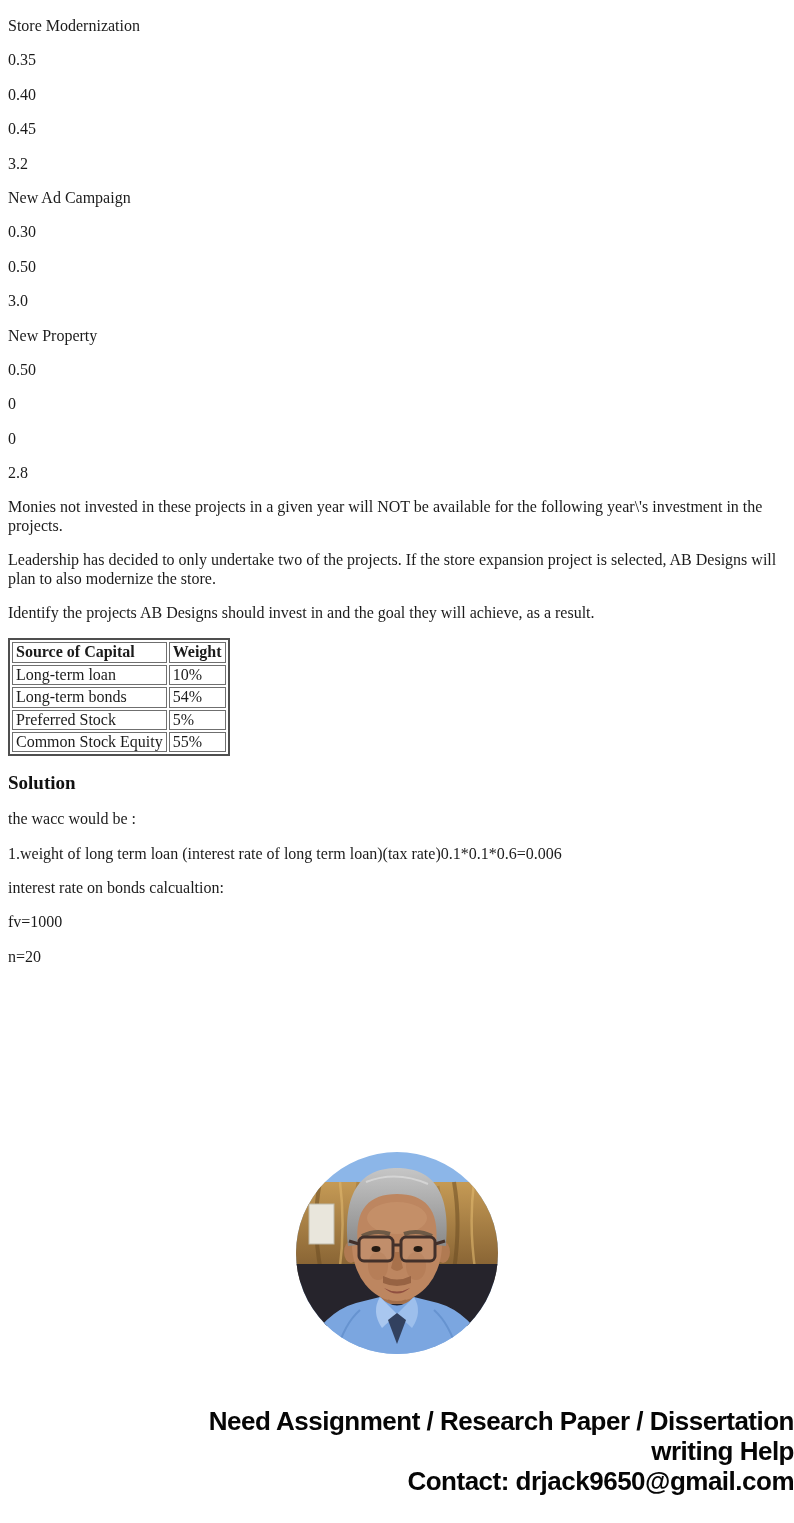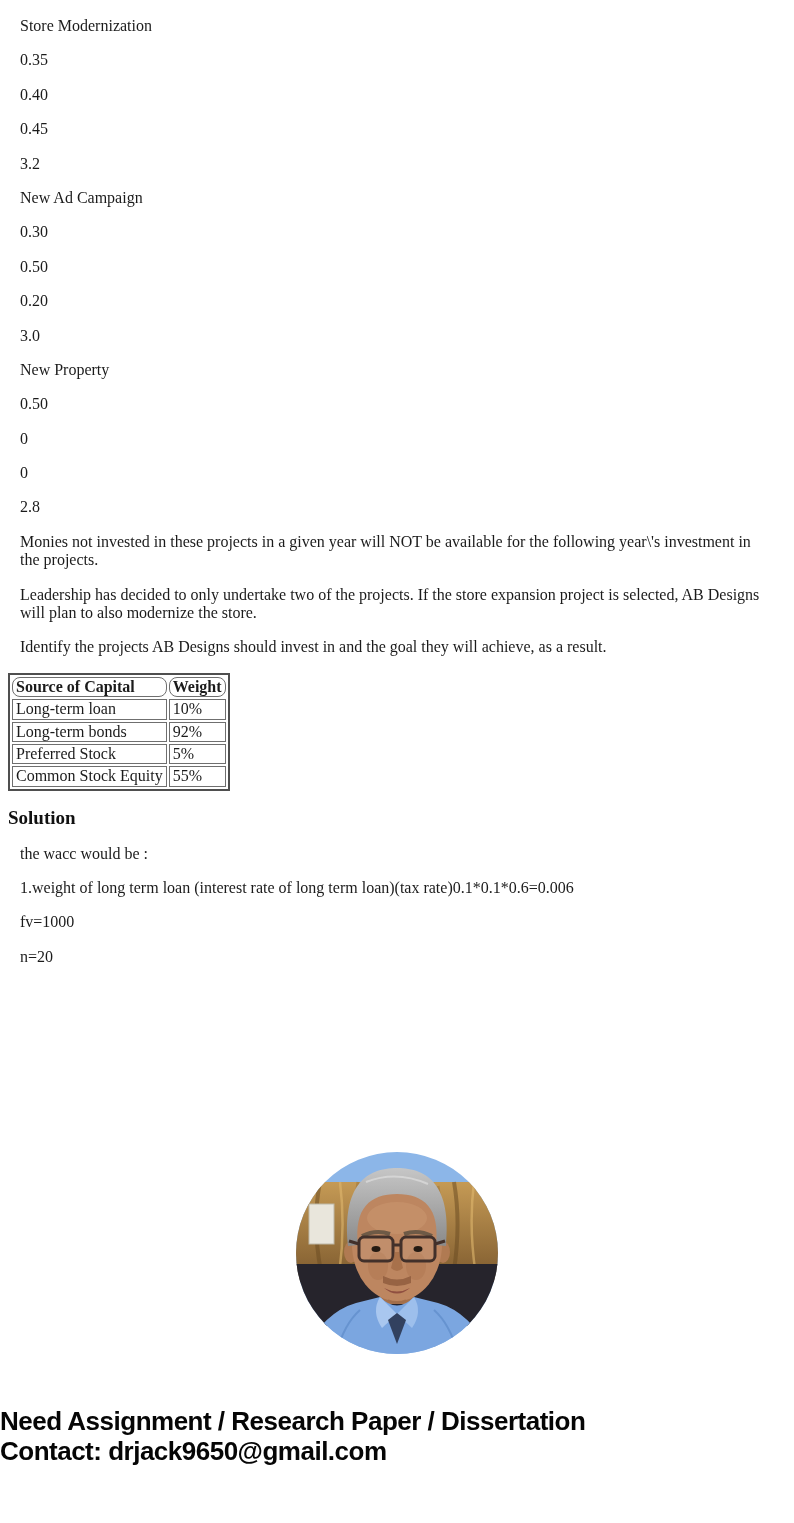--- a/index.html
+++ b/index.html
@@ -10,21 +10,21 @@
     color: #1b1b1b;
   }
   
   .doc {
     padding: 0 8px;
     height: 1124px;
     overflow: hidden;
     font-size: 16px;
     line-height: 1.15;
   }
-  .doc p { margin: 16px 12px; }
+  .doc p { margin: 16px 0; }
   .doc > p:first-child { margin-top: 17px; }
   .doc h3 {
     font-size: 19px;
     font-weight: bold;
     margin: 7px 0;
     color: #111;
   }
   sup { font-size: 11px; line-height: 0; }
   
   table.capital {
@@ -33,31 +33,31 @@
     border: 2px solid #4f4f4f;
     margin: 16px 0;
   }
   table.capital th, table.capital td {
     border: 1px solid #6f6f6f;
     padding: 0 3px;
     font-size: 16px;
     text-align: left;
     white-space: nowrap;
   }
-  table.capital th { font-weight: bold; border-radius: 8px; }
+  table.capital th { font-weight: bold; }
   
   .avatar-wrap {
     margin-top: 28px;
     display: flex;
     justify-content: center;
   }
   
   .footer {
     margin-top: 52px;
-    text-align: left;
+    text-align: right;
     font-family: "Liberation Sans", sans-serif;
     font-weight: bold;
     font-stretch: condensed;
     font-size: 26px;
     line-height: 30px;
     letter-spacing: -0.5px;
     color: #060606;
   }
 </style>
 </head>
@@ -65,21 +65,20 @@
 
 <div class="doc">
   <p>Store Modernization</p>
   <p>0.35</p>
   <p>0.40</p>
   <p>0.45</p>
   <p>3.2</p>
   <p>New Ad Campaign</p>
   <p>0.30</p>
   <p>0.50</p>
-  <p>0.20</p>
   <p>3.0</p>
   <p>New Property</p>
   <p>0.50</p>
   <p>0</p>
   <p>0</p>
   <p>2.8</p>
 
   <p>Monies not invested in these projects in a given year will NOT be available for the following year\'s investment in the projects.</p>
   <p>Leadership has decided to only undertake two of the projects. If the store expansion project is selected, AB Designs will plan to also modernize the store.</p>
   <p>Identify the projects AB Designs should invest in and the goal they will achieve, as a result.</p>
@@ -89,38 +88,39 @@
       <tr>
         <th>Source of Capital</th>
         <th>Weight</th>
       </tr>
       <tr>
         <td>Long-term loan</td>
         <td>10%</td>
       </tr>
       <tr>
         <td>Long-term bonds</td>
-        <td>92%</td>
+        <td>54%</td>
       </tr>
       <tr>
         <td>Preferred Stock</td>
         <td>5%</td>
       </tr>
       <tr>
         <td>Common Stock Equity</td>
         <td>55%</td>
       </tr>
     </tbody>
   </table>
 
   <h3>Solution</h3>
 
 
   <p>the wacc would be :</p>
   <p>1.weight of long term loan (interest rate of long term loan)(tax rate)0.1*0.1*0.6=0.006</p>
+  <p>interest rate on bonds calcualtion:</p>
   <p>fv=1000</p>
   <p>n=20</p>
 
 </div>
 
 <div class="avatar-wrap">
   <svg width="202" height="202" viewBox="0 0 202 202" role="img">
     <defs>
       <clipPath id="avclip">
           <circle cx="101" cy="101" r="101"></circle>
@@ -172,14 +172,15 @@
       <path d="M99,100 l-4,16 q6,6 12,0 l-4,-16 Z" fill="#a26a44" opacity="0.75"></path>
       <path d="M87,124 q14,7 28,0 l0,7 q-14,6 -28,0 Z" fill="#8d5a3c" opacity="0.8"></path>
       <path d="M88,136 q13,7 26,0 q-13,11 -26,0 Z" fill="#8f4f40"></path>
       <path d="M92,148 q9,6 18,0" stroke="#a06c49" stroke-width="2" fill="none" opacity="0.6"></path>
     </g>
   </svg>
 </div>
 
 <div class="footer">
   <div>Need Assignment / Research Paper / Dissertation</div>
+  <div>writing Help</div>
   <div>Contact: drjack9650@gmail.com</div>
 </div>
 
 </body></html>

